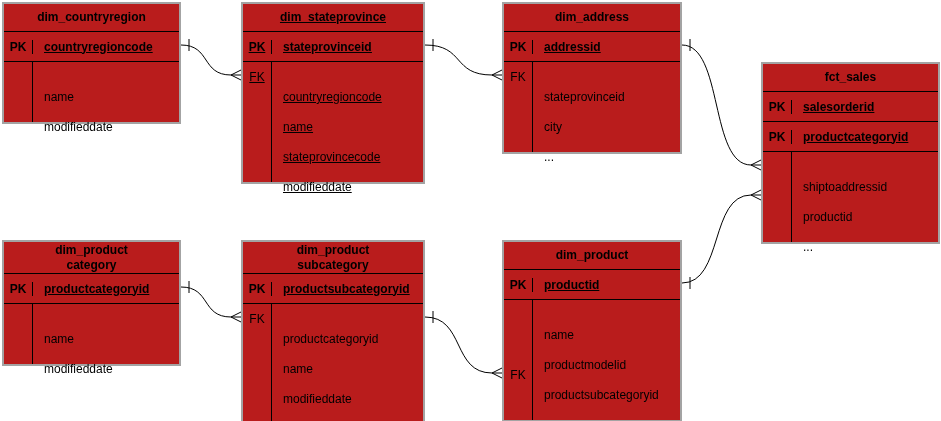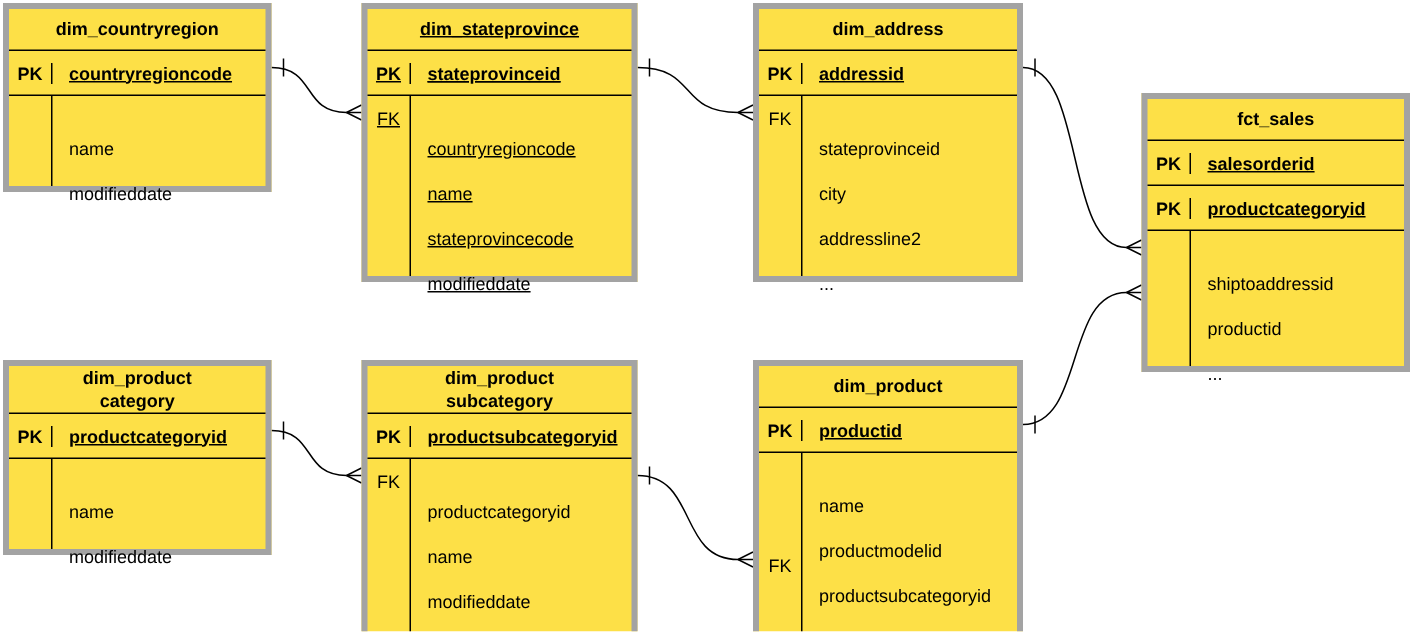--- a/index.html
+++ b/index.html
@@ -1,20 +1,20 @@
 <!DOCTYPE html>
 <html><head>
 <meta charset="utf-8">
 <style>
   html,body{margin:0;padding:0;background:#fff;}
   .canvas{
     position:relative;width:941px;height:421px;background:#ffffff;
     font-family:"Liberation Sans",sans-serif;font-size:12px;color:#000;overflow:hidden;
   }
-  .entity{position:absolute;background:#fde047;border:4px solid #a3a3a3;box-sizing:border-box;}
+  .entity{position:absolute;background:#b91c1c;border:2px solid #a3a3a3;box-sizing:border-box;}
   .entity-title{
     display:flex;align-items:center;justify-content:center;text-align:center;
     font-weight:bold;border-bottom:1px solid #000;white-space:pre-line;
     line-height:15px;box-sizing:border-box;
   }
   .key-row{display:flex;align-items:center;height:30px;border-bottom:1px solid #000;box-sizing:border-box;}
   .key-cell{
     width:29px;flex:none;border-right:1px solid #000;display:flex;align-items:center;
     justify-content:center;font-weight:bold;box-sizing:border-box;
   }
@@ -123,24 +123,20 @@
       <div class="attr-line">
         <div class="attr-key">FK</div>
         <div class="attr-name">stateprovinceid</div>
       </div>
       <div class="attr-line">
         <div class="attr-key"></div>
         <div class="attr-name">city</div>
       </div>
       <div class="attr-line">
         <div class="attr-key"></div>
-        <div class="attr-name">addressline2</div>
-      </div>
-      <div class="attr-line">
-        <div class="attr-key"></div>
         <div class="attr-name">...</div>
       </div>
     </div>
     <div class="entity" style="left: 761px; top: 62px; width: 179px;">
       <div class="entity-title" style="height: 28px;">fct_sales</div>
       <div class="key-row">
         <div class="key-cell">PK</div>
         <div class="key-name">salesorderid</div>
       </div>
       <div class="key-row">

